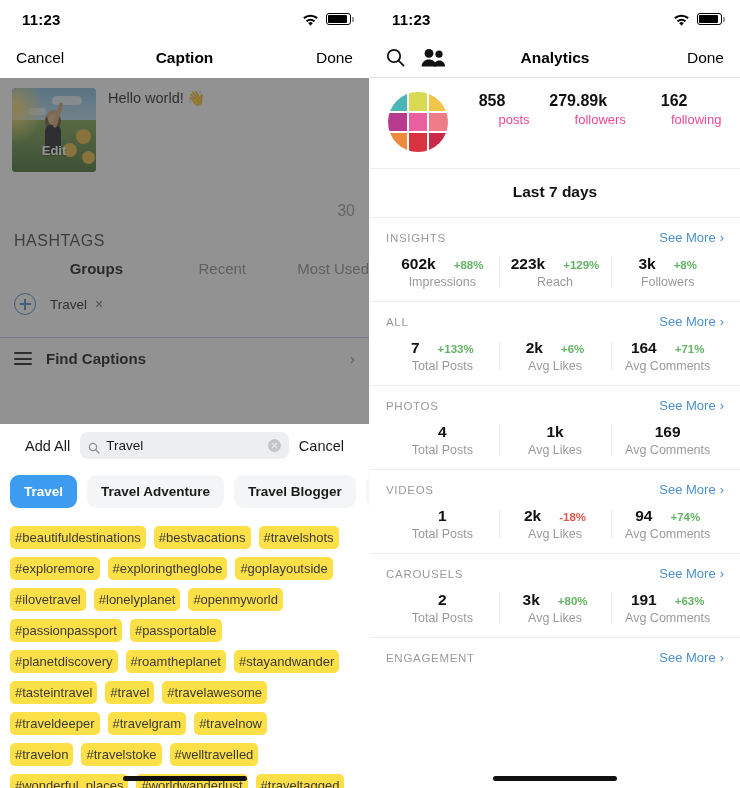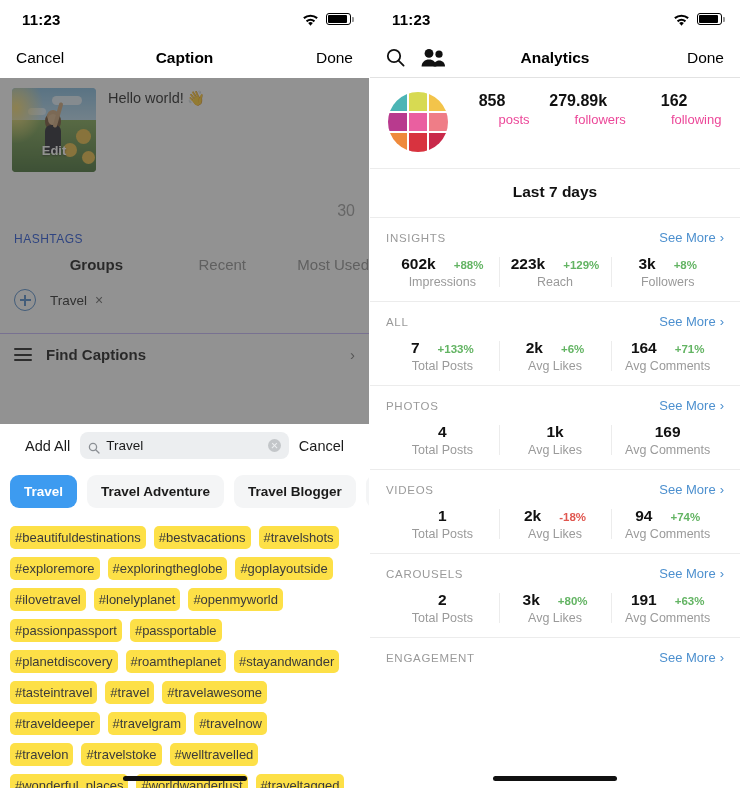--- a/index.html
+++ b/index.html
@@ -61,21 +61,21 @@
   .thumb .hair { position:absolute; left:3px; top:2px; width:16px; height:18px; border-radius:50% 50% 45% 45%; background:#6d4b2c;}
   .thumb .face { position:absolute; left:6px; top:4px; width:10px; height:11px; border-radius:50%; background:#d8b185;}
   .thumb .body { position:absolute; left:3px; top:15px; width:16px; height:28px; border-radius:6px 6px 3px 3px; background:#1f1f28;}
   .thumb .arm { position:absolute; left:14px; top:-8px; width:4px; height:26px; background:#caa274; transform: rotate(16deg); border-radius:3px;}
   .thumb .edit {
     position:absolute; left:0; right:0; bottom:14px; text-align:center;
     color:#fff; font-weight:700; font-size:13px; text-shadow:0 1px 2px rgba(0,0,0,.5);
   }
   .cap-text { font-size:14.5px; color:#1a1a1a; padding-top:2px; }
   .char-count { text-align:right; padding: 30px 14px 0; font-size:16px; color:#9b9b9b; }
-  .sec-label { font-size:12px; color:#1d4ed8; letter-spacing:.5px; padding: 12px 14px 0; }
+  .sec-label { font-size:16px; color:#404040; letter-spacing:.5px; padding: 12px 14px 0; }
   .tabs-row { display:flex; padding: 10px 0 8px; }
   .tab { flex:1; text-align:right; font-size:15px; color:#8d8d8d;}
   .tab.active { color:#111; font-weight:700;}
   .group-row { display:flex; align-items:center; gap:14px; padding: 8px 14px 0; }
   .plus-circle { width:22px; height:22px; border-radius:50%; border:1.6px solid #4b86c8; position:relative; flex:0 0 auto;}
   .plus-circle::before,.plus-circle::after{content:"";position:absolute;background:#4b86c8;}
   .plus-circle::before{left:4.5px;right:4.5px;top:9.4px;height:1.6px;}
   .plus-circle::after{top:4.5px;bottom:4.5px;left:9.4px;width:1.6px;}
   .chip-travel { display:flex; align-items:center; gap:8px; font-size:13.5px; color:#222;}
   .chip-x { color:#666; font-size:14px; }

